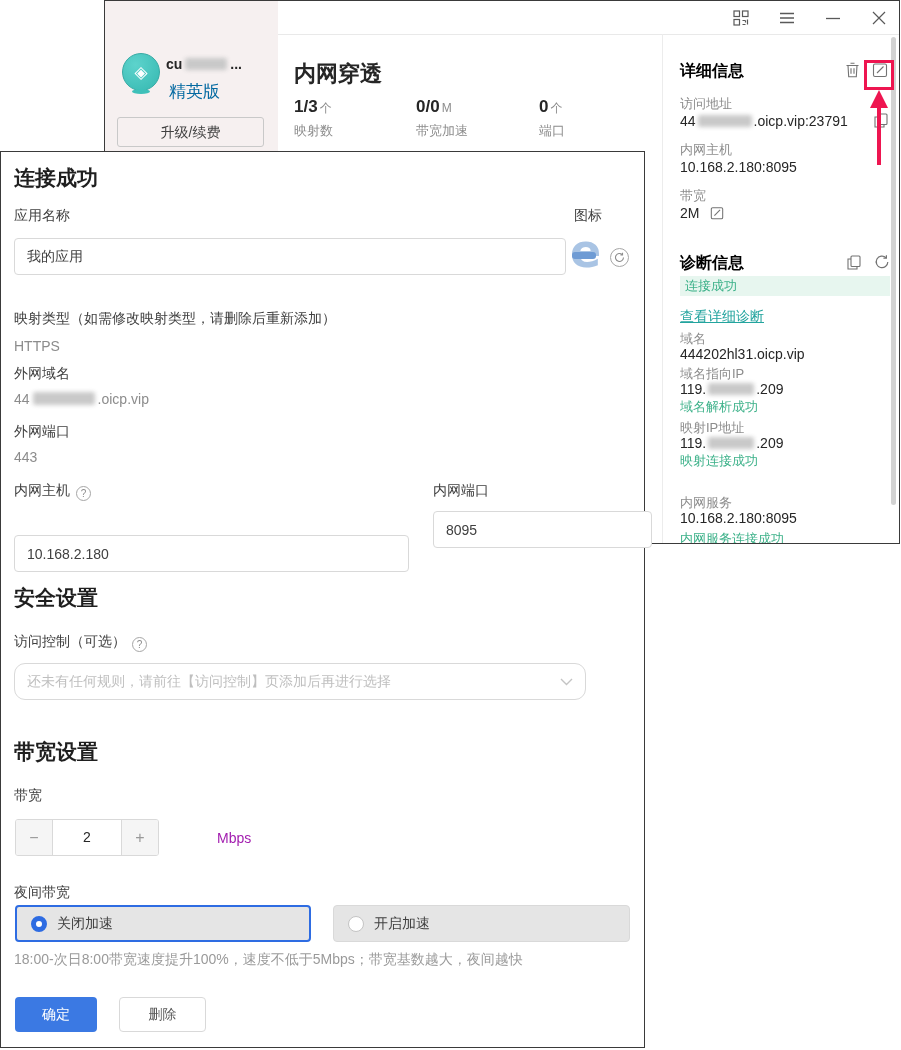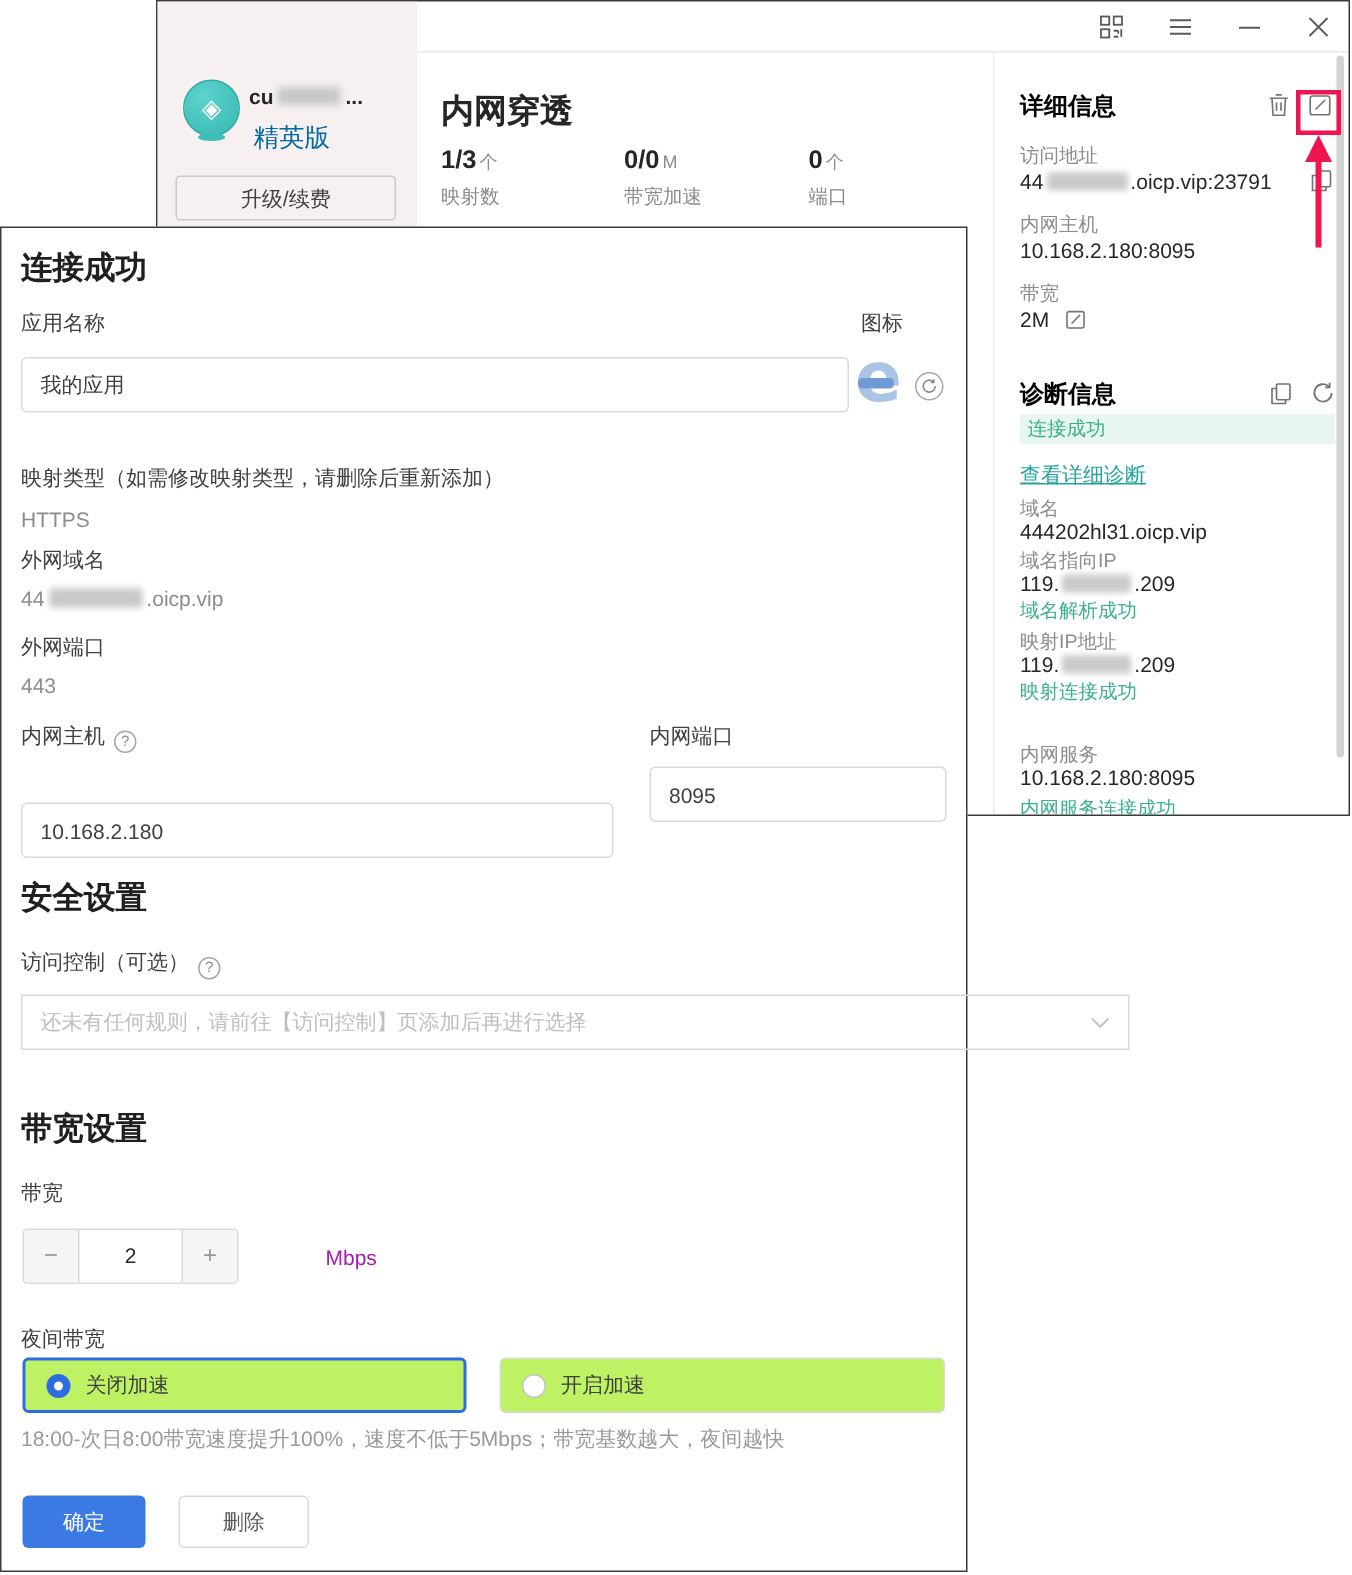--- a/index.html
+++ b/index.html
@@ -63,31 +63,31 @@
     font-size:10px; color:#8c8c8c; align-items:center; justify-content:center; vertical-align:-2px;
     margin-left:6px; }
   .e-icon { left:566px; top:84px; width:38px; height:38px; border-radius:50%; background:#fff;
     overflow:hidden; }
   .e-icon .e-glyph { position:absolute; left:3px; top:-12px; font-size:46px; font-weight:bold;
     color:#a9c4e4; font-family:"DejaVu Sans",sans-serif; }
   .e-icon .e-bar { position:absolute; left:5px; top:16px; width:24px; height:7px;
     background:#6e9bd4; border-radius:3px; }
   .mini-refresh { left:609px; top:96px; width:19px; height:19px; border:1px solid #a6a6a6;
     border-radius:50%; display:flex; align-items:center; justify-content:center; cursor:pointer; background:#fff; }
-  .select-box { left:13px; top:511px; width:739px; height:37px; border:1px solid #d9d9d9;
-    border-radius:0; display:flex; align-items:center; padding:0 12px; cursor:pointer; }
+  .select-box { left:13px; top:511px; width:572px; height:37px; border:1px solid #d9d9d9;
+    border-radius:11px; display:flex; align-items:center; padding:0 12px; cursor:pointer; }
   .select-box .ph { font-size:14px; color:#bfbfbf; flex:1; }
   .stepper { left:14px; top:667px; height:37px; display:flex; border:1px solid #d9d9d9;
     border-radius:3px; overflow:hidden; }
   .stepper .st-btn { width:36px; background:#f5f5f5; border:none; color:#999; font-size:16px; cursor:pointer; }
   .stepper .st-val { width:70px; border-left:1px solid #d9d9d9; border-right:1px solid #d9d9d9;
     background:#fff; text-align:center; font-size:14px; color:#262626; line-height:35px; }
   .mbps { left:168px; top:678px; font-size:14px; color:#a21caf;margin-left:48px; }
   .radio-box { top:753px; height:37px; border-radius:4px; display:flex; align-items:center;
-    cursor:pointer; background:#bef264; }
+    cursor:pointer; background:#e5e5e5; }
   .radio-on { left:14px; width:296px; border:2px solid #2e6ce2; }
   .radio-off { left:332px; width:297px; border:1px solid #d9d9d9; }
   .rdot-on { width:16px; height:16px; border-radius:50%; border:5px solid #2e6ce2; background:#fff;
     margin:0 10px 0 14px; }
   .rdot-off { width:16px; height:16px; border-radius:50%; border:1px solid #c4c4c4; background:#fff;
     margin:0 10px 0 14px; }
   .radio-label { font-size:14px; color:#404040; }
   .night-note { left:13px; top:799px; font-size:14px; color:#9a9a9a; }
   .btn-primary { left:14px; top:845px; width:82px; height:35px; background:#3b79e3; color:#fff;
     border:none; border-radius:4px; font-size:14px; cursor:pointer; font-family:inherit; }
@@ -247,21 +247,21 @@
     <div class="abs f-readonly" style="top:239px;"><span>44</span><span class="blur" style="width:62px;height:13px;margin:0 3px;"></span><span>.oicp.vip</span></div>
 
     <div class="abs f-label" style="top:271px;">外网端口</div>
     <div class="abs f-readonly" style="top:297px;">443</div>
 
     <div class="abs f-label" style="top:330px;"><span>内网主机</span><span class="help">
           <span>?</span>
         </span></div>
     <div class="abs f-label" style="left:432px;top:330px;">内网端口</div>
     <input class="abs t-input" style="left: 13px; top: 359px; width: 395px; height: 37px; margin-top: 24px;" value="10.168.2.180">
-    <input class="abs t-input" style="left: 432px; top: 359px; width: 198px; height: 37px;" value="8095">
+    <input class="abs t-input" style="left: 432px; top: 359px; width: 219px; height: 37px;" value="8095">
 
     <div class="abs h-section" style="top:432px;">安全设置</div>
     <div class="abs f-label" style="top:481px;"><span>访问控制（可选）</span><span class="help">
           <span>?</span>
         </span></div>
     <div class="abs select-box">
       <span class="ph">还未有任何规则，请前往【访问控制】页添加后再进行选择</span>
       <span>
         <svg width="13" height="8" viewBox="0 0 13 8" stroke="#c4c4c4" fill="none" stroke-width="1.4">
           <path d="M1 1l5.5 5.5L12 1"></path>

